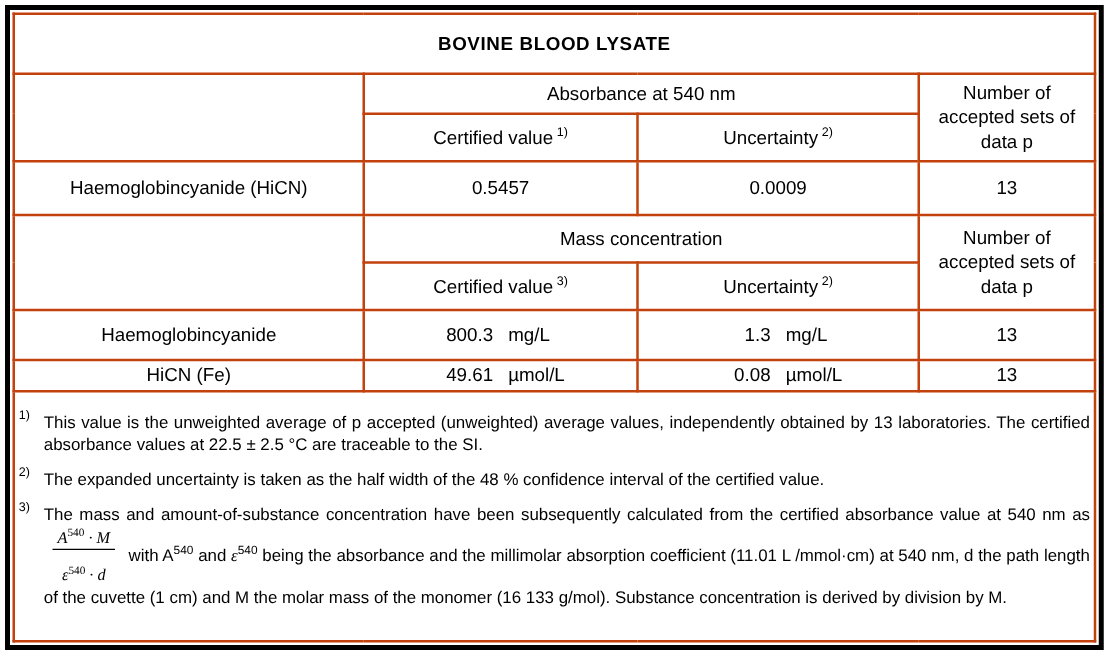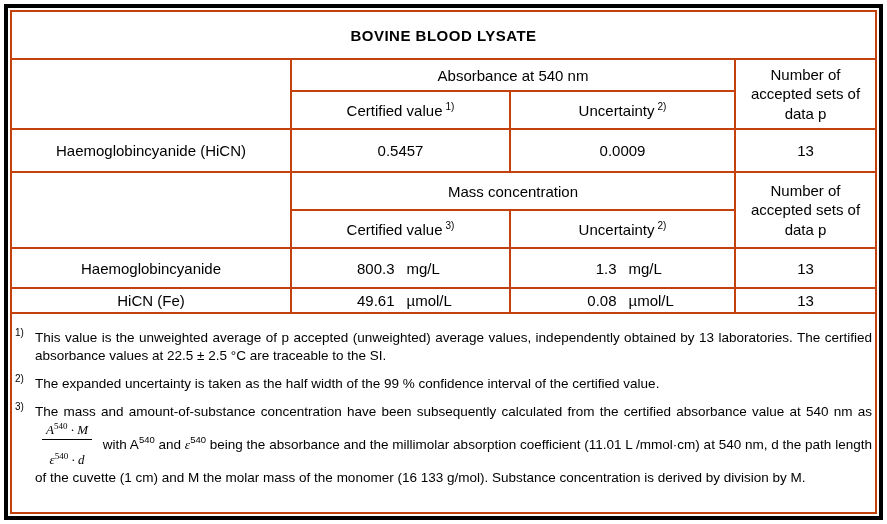--- a/index.html
+++ b/index.html
@@ -183,21 +183,21 @@
     </tr>
 
     <tr>
       <td colspan="4" class="fn-cell">
         <div class="fn">
           <span class="fn-marker">1)</span>
           <span class="fn-text">This value is the unweighted average of p accepted (unweighted) average values, independently obtained by 13 laboratories.  The certified absorbance values at 22.5 ± 2.5 °C are traceable to the SI.</span>
         </div>
         <div class="fn">
           <span class="fn-marker">2)</span>
-          <span class="fn-text">The expanded uncertainty is taken as the half width of the 99 % confidence interval of the certified value.</span>
+          <span class="fn-text">The expanded uncertainty is taken as the half width of the 48 % confidence interval of the certified value.</span>
         </div>
         <div class="fn">
           <span class="fn-marker">3)</span>
           <span class="fn-text"><span>The mass and amount-of-substance concentration have been subsequently calculated from the certified absorbance value at 540 nm as</span>
             <span class="frac"><span class="top"><span>A</span><sup>540</sup><span> · M</span></span><span class="bot"><span>ε</span><sup>540</sup><span> · d</span></span></span>
             <span>with A</span><sup class="tsup">540</sup>
             <span>and</span>
             <span class="eps">ε</span><sup class="tsup">540</sup>
             <span>being the absorbance and the millimolar absorption coefficient (11.01 L /mmol·cm) at 540 nm, d the path length of the cuvette (1 cm) and M the molar mass of the monomer (16 133 g/mol). Substance concentration is derived by division by M.</span></span>
         </div>

